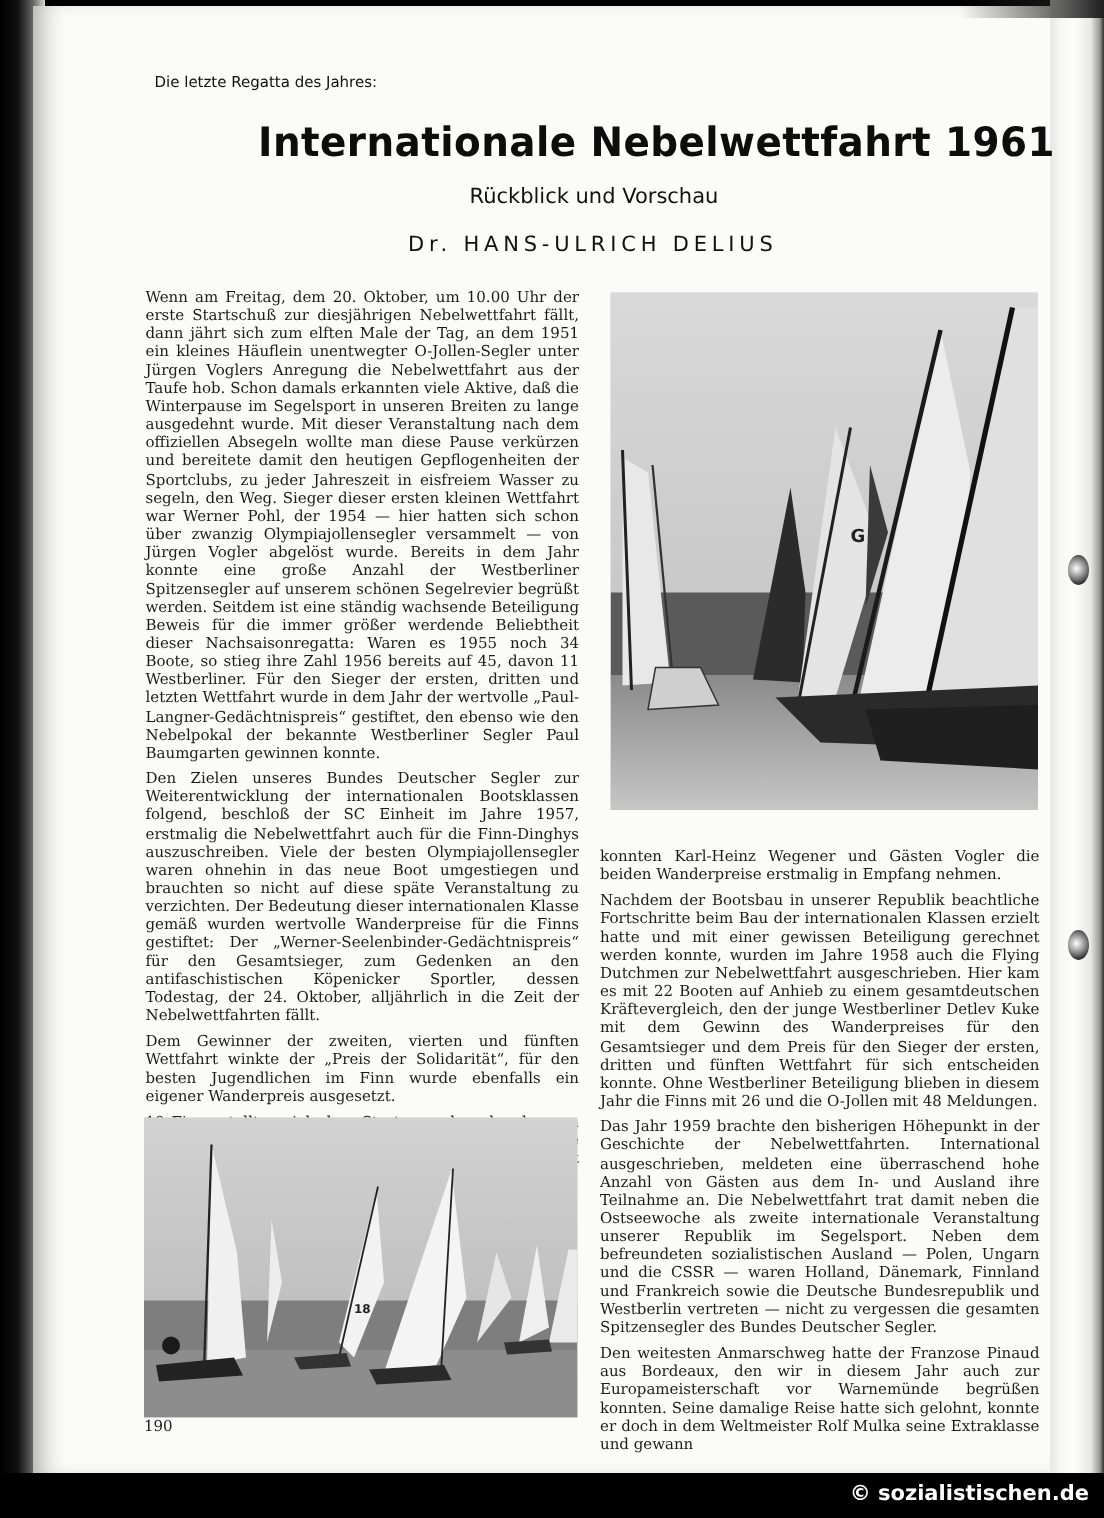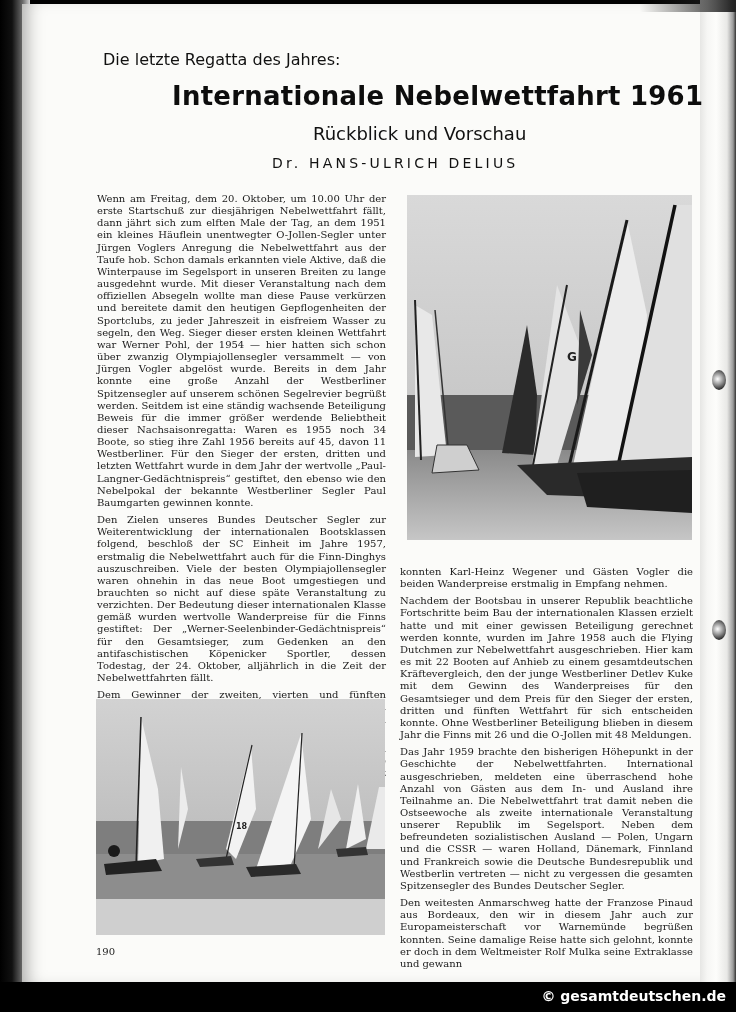--- a/index.html
+++ b/index.html
@@ -9,33 +9,33 @@
   .page { position:absolute; left:22px; top:4px; width:690px; height:978px; background:#fbfbf9;
     box-shadow: inset 14px 0 18px -10px rgba(0,0,0,0.35); }
   .page-fold { position:absolute; left:700px; top:0; width:36px; height:982px;
     background:linear-gradient(90deg,#e6e6e4 0%,#f6f6f4 20%,#fdfdfb 45%,#e8e8e6 75%,#9a9a9a 92%,#333 100%); }
   .top-shadow { position:absolute; left:640px; top:0; width:96px; height:12px;
     background:linear-gradient(90deg,rgba(0,0,0,0) 0%, #222 100%); }
   .hole { position:absolute; width:14px; height:20px; border-radius:50%; background:radial-gradient(circle at 40% 45%, #fff 0%, #888 45%, #222 80%); }
   .bottom-bar { position:absolute; left:0; top:982px; width:736px; height:30px; background:#000; }
   .watermark { position:absolute; right:10px; top:988px; color:#fff; font-family:"DejaVu Sans", sans-serif; font-weight:bold; font-size:14px; letter-spacing:0; }
 
-  .kicker { position:absolute; left:103px; top:50px; font-family:"DejaVu Sans", sans-serif; font-size:16px; color:#111; }
+  .kicker { position:absolute; left:103px; top:50px; font-family:"DejaVu Sans", sans-serif; font-size:10px; color:#111; }
   .title { position:absolute; left:172px; top:80px; font-family:"DejaVu Sans", sans-serif; font-weight:bold; font-size:27px; color:#0d0d0d; letter-spacing:0.3px; transform:scaleX(0.96); transform-origin:left; }
-  .subtitle { position:absolute; left:313px; top:123px; font-family:"DejaVu Sans", sans-serif; font-size:18px; color:#111; }
+  .subtitle { position:absolute; left:313px; top:123px; font-family:"DejaVu Sans", sans-serif; font-size:14px; color:#111; }
   .author { position:absolute; left:272px; top:155px; font-family:"DejaVu Sans", sans-serif; font-size:14px; letter-spacing:3.2px; color:#111; }
 
   .col { position:absolute; font-family:"DejaVu Serif", serif; font-size:10px; line-height:12.15px; color:#1a1a1a; text-align:justify; hyphens:manual; }
   .col p { margin:0 0 5px 0; }
   .col-left { left:97px; top:193px; width:289px; }
   .col-right { left:400px; top:566px; width:293px; }
 
   .photo { position:absolute; overflow:hidden; background:#cfcfcf; }
   .photo-top { left:407px; top:195px; width:285px; height:345px; }
-  .photo-bottom { left:96px; top:699px; width:289px; height:236px; }
+  .photo-bottom { left:96px; top:745px; width:289px; height:200px; }
   .page-number { position:absolute; left:96px; top:946px; font-size:10px; color:#222; font-family:"DejaVu Serif", serif; }
 </style>
 </head>
 <body>
 
 <div class="book-edge-left"></div>
 <div class="page"></div>
 <div class="page-fold"></div>
 <div class="top-shadow"></div>
 <div class="hole" style="left:712px;top:370px;"></div>
@@ -119,13 +119,13 @@
 <div class="col col-right">
   <p>konnten Karl-Heinz Wegener und Gästen Vogler die beiden Wanderpreise erstmalig in Empfang nehmen.</p>
   <p>Nachdem der Bootsbau in unserer Republik beachtliche Fortschritte beim Bau der internationalen Klassen erzielt hatte und mit einer gewissen Beteiligung gerechnet werden konnte, wurden im Jahre 1958 auch die Flying Dutchmen zur Nebelwettfahrt ausgeschrieben. Hier kam es mit 22 Booten auf Anhieb zu einem gesamtdeutschen Kräftevergleich, den der junge Westberliner Detlev Kuke mit dem Gewinn des Wanderpreises für den Gesamtsieger und dem Preis für den Sieger der ersten, dritten und fünften Wettfahrt für sich entscheiden konnte. Ohne Westberliner Beteiligung blieben in diesem Jahr die Finns mit 26 und die O-Jollen mit 48 Meldungen.</p>
   <p>Das Jahr 1959 brachte den bisherigen Höhepunkt in der Geschichte der Nebelwettfahrten. International ausgeschrieben, meldeten eine überraschend hohe Anzahl von Gästen aus dem In- und Ausland ihre Teilnahme an. Die Nebelwettfahrt trat damit neben die Ostseewoche als zweite internationale Veranstaltung unserer Republik im Segelsport. Neben dem befreundeten sozialistischen Ausland — Polen, Ungarn und die CSSR — waren Holland, Dänemark, Finnland und Frankreich sowie die Deutsche Bundesrepublik und Westberlin vertreten — nicht zu vergessen die gesamten Spitzensegler des Bundes Deutscher Segler.</p>
   <p>Den weitesten Anmarschweg hatte der Franzose Pinaud aus Bordeaux, den wir in diesem Jahr auch zur Europameisterschaft vor Warnemünde begrüßen konnten. Seine damalige Reise hatte sich gelohnt, konnte er doch in dem Weltmeister Rolf Mulka seine Extraklasse und gewann</p>
 </div>
 
 <div class="page-number">190</div>
 
 <div class="bottom-bar"></div>
-<div class="watermark">© gesamtdeutschen.de</div>
+<div class="watermark">© sozialistischen.de</div>
 
 </body></html>

